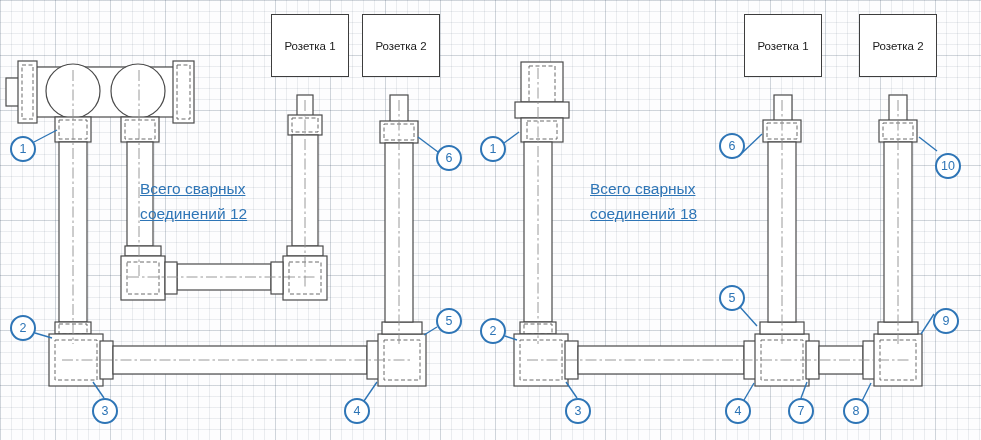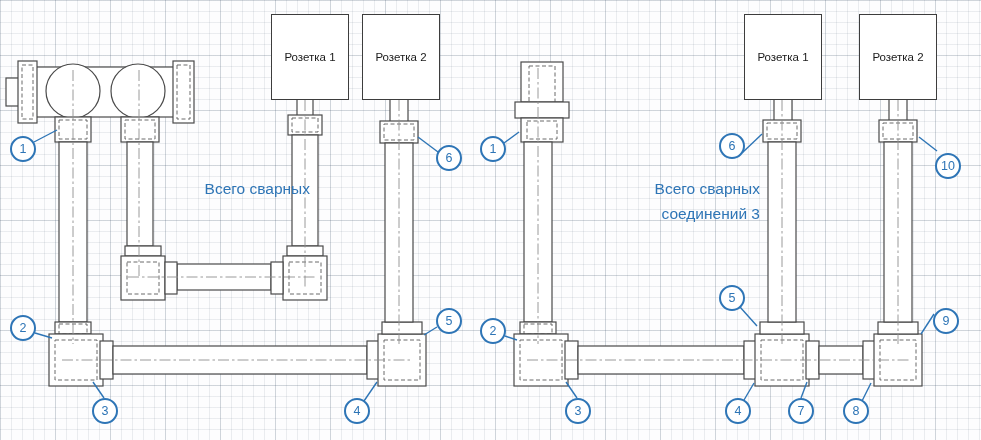--- a/index.html
+++ b/index.html
@@ -25,28 +25,28 @@
   .leader { stroke:#2E75B6; stroke-width:1.4; fill:none; }
 
   .callout {
     position:absolute; width:26px; height:26px;
     border:2px solid #2E75B6; border-radius:50%;
     background:#ffffff; color:#2E75B6;
     font-size:12.5px; display:flex; align-items:center; justify-content:center;
     z-index:3;
   }
   .socket-box {
-    position:absolute; width:78px; height:86px;
+    position:absolute; width:78px; height:63px;
     border:1.3px solid #3d3d3d; background:#ffffff; color:#1a1a1a;
     font-size:11.5px; display:flex; align-items:center; justify-content:center;
     z-index:2;
   }
   .note {
-    position:absolute; width:170px; text-align:right;
-    color:#2E75B6; font-size:15.5px; line-height:25px; z-index:2;
+    position:absolute; width:170px; text-align:left;
+    color:#2E75B6; font-size:15.5px; line-height:25px; z-index:2;text-decoration:underline;
   }
 </style>
 </head>
 <body>
 
 <div class="canvas">
 
   <svg class="svg-layer" width="981" height="440" viewBox="0 0 981 440">
 
     <g>
@@ -194,24 +194,25 @@
     </g>
   </svg>
 
   <div class="socket-box" style="left:271px; top:14px">Розетка 1</div>
   <div class="socket-box" style="left:362px; top:14px">Розетка 2</div>
   <div class="socket-box" style="left:744px; top:14px">Розетка 1</div>
   <div class="socket-box" style="left:859px; top:14px">Розетка 2</div>
 
   <div class="note" style="left:140px; top:176px">
     <div>Всего сварных</div>
+    <div>соединений 12</div>
   </div>
   <div class="note" style="left:590px; top:176px">
     <div>Всего сварных</div>
-    <div>соединений 3</div>
+    <div>соединений 18</div>
   </div>
 
   <div class="callout" style="left:10px;  top:136px">1</div>
   <div class="callout" style="left:10px;  top:315px">2</div>
   <div class="callout" style="left:92px;  top:398px">3</div>
   <div class="callout" style="left:344px; top:398px">4</div>
   <div class="callout" style="left:436px; top:308px">5</div>
   <div class="callout" style="left:436px; top:145px">6</div>
 
   <div class="callout" style="left:480px; top:136px">1</div>

